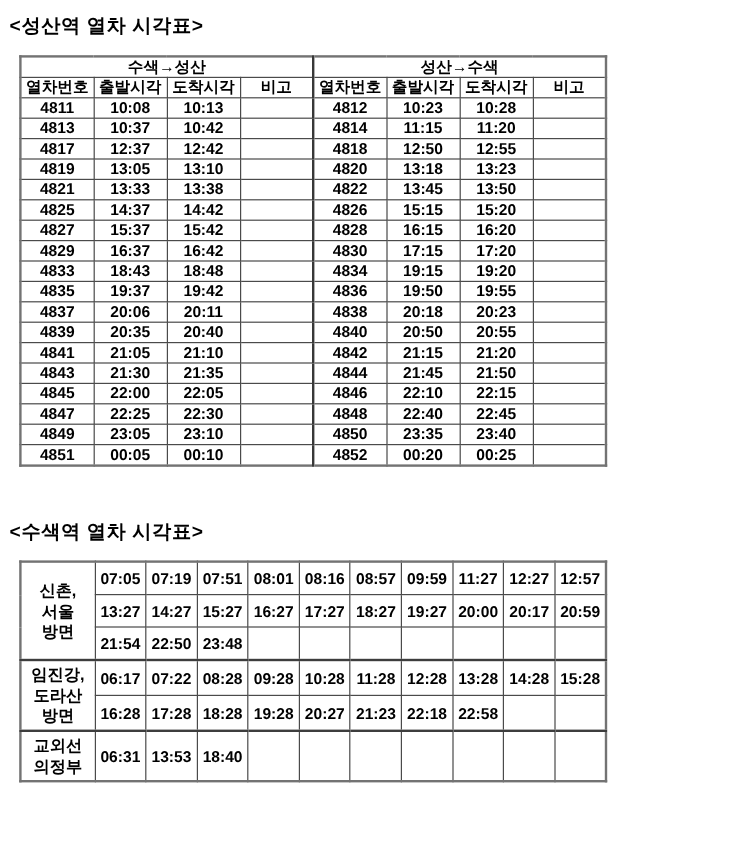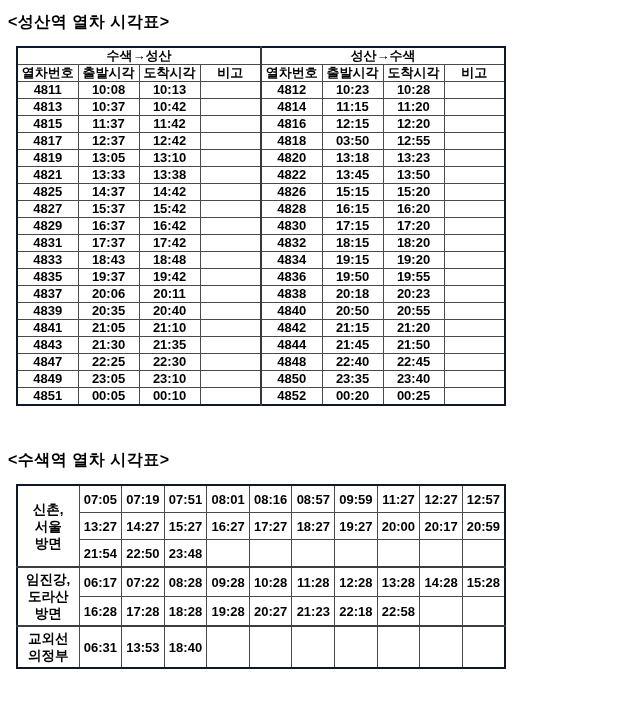--- a/index.html
+++ b/index.html
@@ -24,21 +24,21 @@
     margin: 4px 0 13px 2px;
   }
   .doc-title.second {
     margin-top: 44px;
   }
   table {
     border-collapse: collapse;
     table-layout: fixed;
     margin-left: 10px;
     width: 490px;
-    border: 2px solid #0f172a;
+    border: 2px solid #737373;
   }
   th, td {
     border: 1px solid #4a4a4a;
     font-weight: 700;
     text-align: center;
     vertical-align: middle;
     padding: 0;
     overflow: hidden;
   }
   
@@ -107,36 +107,26 @@
           <td>4813</td>
           <td>10:37</td>
           <td>10:42</td>
           <td class="half-divider"></td>
           <td>4814</td>
           <td>11:15</td>
           <td>11:20</td>
           <td></td>
         </tr>
         <tr>
-          <td>4815</td>
-          <td>11:37</td>
-          <td>11:42</td>
-          <td class="half-divider"></td>
-          <td>4816</td>
-          <td>12:15</td>
-          <td>12:20</td>
-          <td></td>
-        </tr>
-        <tr>
           <td>4817</td>
           <td>12:37</td>
           <td>12:42</td>
           <td class="half-divider"></td>
           <td>4818</td>
-          <td>03:50</td>
+          <td>12:50</td>
           <td>12:55</td>
           <td></td>
         </tr>
         <tr>
           <td>4819</td>
           <td>13:05</td>
           <td>13:10</td>
           <td class="half-divider"></td>
           <td>4820</td>
           <td>13:18</td>
@@ -177,30 +167,20 @@
           <td>4829</td>
           <td>16:37</td>
           <td>16:42</td>
           <td class="half-divider"></td>
           <td>4830</td>
           <td>17:15</td>
           <td>17:20</td>
           <td></td>
         </tr>
         <tr>
-          <td>4831</td>
-          <td>17:37</td>
-          <td>17:42</td>
-          <td class="half-divider"></td>
-          <td>4832</td>
-          <td>18:15</td>
-          <td>18:20</td>
-          <td></td>
-        </tr>
-        <tr>
           <td>4833</td>
           <td>18:43</td>
           <td>18:48</td>
           <td class="half-divider"></td>
           <td>4834</td>
           <td>19:15</td>
           <td>19:20</td>
           <td></td>
         </tr>
         <tr>
@@ -244,20 +224,30 @@
           <td></td>
         </tr>
         <tr>
           <td>4843</td>
           <td>21:30</td>
           <td>21:35</td>
           <td class="half-divider"></td>
           <td>4844</td>
           <td>21:45</td>
           <td>21:50</td>
+          <td></td>
+        </tr>
+        <tr>
+          <td>4845</td>
+          <td>22:00</td>
+          <td>22:05</td>
+          <td class="half-divider"></td>
+          <td>4846</td>
+          <td>22:10</td>
+          <td>22:15</td>
           <td></td>
         </tr>
         <tr>
           <td>4847</td>
           <td>22:25</td>
           <td>22:30</td>
           <td class="half-divider"></td>
           <td>4848</td>
           <td>22:40</td>
           <td>22:45</td>

